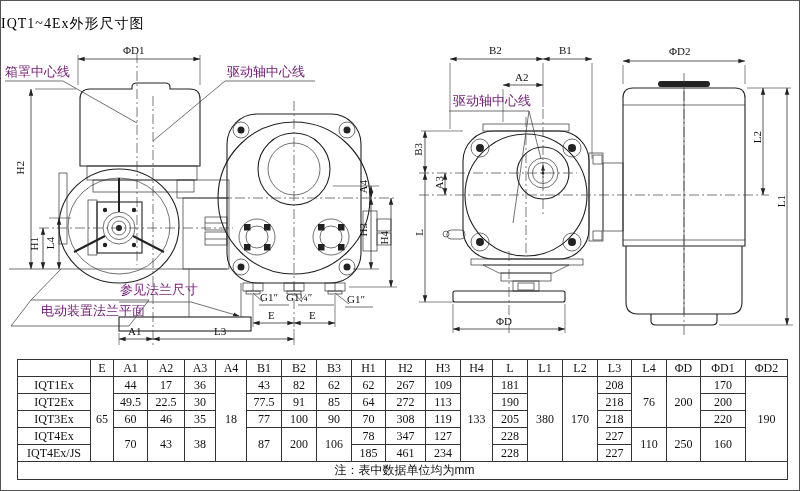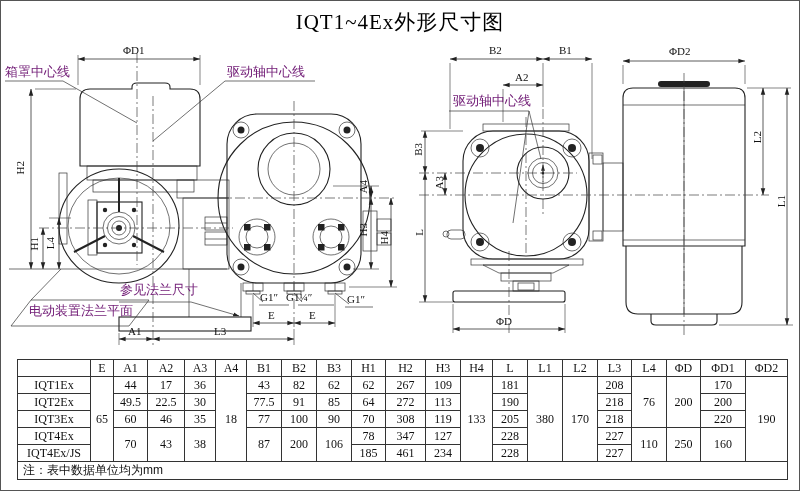--- a/index.html
+++ b/index.html
@@ -1,27 +1,27 @@
 <!DOCTYPE html>
 <html><head>
 <meta charset="utf-8">
 <style>
   html,body{margin:0;padding:0;background:#888;}
   .sheet{position:relative;width:800px;height:491px;background:#fff;border:1px solid #555;box-sizing:border-box;overflow:hidden;
          font-family:"Liberation Serif","DejaVu Serif",serif;color:#111;}
-  .title{position:absolute;left:0;right:0;top:7px;text-align:center;font-size:21px;letter-spacing:1px;color:#000;}
+  .title{position:absolute;left:0;right:0;top:14px;font-size:14px;letter-spacing:1px;color:#000;}
   .draw{position:absolute;left:0;top:0;width:800px;height:355px;}
   .draw svg{position:absolute;left:0;top:0;}
   .dl{position:absolute;font:11px "Liberation Serif","DejaVu Serif",serif;color:#111;white-space:nowrap;line-height:11px;}
   .zh{position:absolute;font:13px "Liberation Sans","DejaVu Sans",sans-serif;color:#701a75;white-space:nowrap;line-height:14px;}
   .vl{writing-mode:vertical-rl;transform:rotate(180deg);}
   table.dims{position:absolute;left:16px;top:358px;width:770px;border-collapse:collapse;table-layout:fixed;}
   table.dims td,table.dims th{border:1px solid #333;text-align:center;vertical-align:middle;
       font:12px "Liberation Serif","DejaVu Serif",serif;font-weight:normal;height:16px;padding:0 1px;overflow:hidden;}
-  table.dims td.note{text-align:left;padding-left:5px;font-family:"Liberation Sans","DejaVu Sans",sans-serif;}
+  table.dims td.note{text-align:center;padding-left:5px;font-family:"Liberation Sans","DejaVu Sans",sans-serif;}
   .o{fill:none;stroke:#222;stroke-width:1.1;}
   .t{fill:none;stroke:#333;stroke-width:0.7;}
   .fl{fill:#222;stroke:none;}
   .sp{stroke:#222;stroke-width:2;fill:none;}
   .cl{fill:none;stroke:#444;stroke-width:0.7;stroke-dasharray:10 3 2 3;}
   .dim{fill:none;stroke:#333;stroke-width:0.8;marker-start:url(#ar);marker-end:url(#ar);}
   .x{fill:none;stroke:#333;stroke-width:0.6;}
   .lead{fill:none;stroke:#333;stroke-width:0.7;marker-end:url(#ar);}
 </style>
 </head>
@@ -209,21 +209,21 @@
       </g>
     </svg>
 
     <span class="dl" style="left:122px;top:44px">ΦD1</span>
     <span class="zh" style="left:4px;top:64px">箱罩中心线</span>
     <span class="zh" style="left:226px;top:64px">驱动轴中心线</span>
     <span class="dl vl" style="left:14px;top:160px">H2</span>
     <span class="dl vl" style="left:28px;top:236px">H1</span>
     <span class="dl vl" style="left:44px;top:236px">L4</span>
     <span class="zh" style="left:119px;top:282px">参见法兰尺寸</span>
-    <span class="zh" style="left:28px;top:303px">电动装置法兰平面</span>
+    <span class="zh" style="left:40px;top:303px">电动装置法兰平面</span>
     <span class="dl" style="left:127px;top:325px">A1</span>
     <span class="dl" style="left:213px;top:325px">L3</span>
     <span class="dl" style="left:267px;top:309px">E</span>
     <span class="dl" style="left:308px;top:309px">E</span>
     <span class="dl" style="left:259px;top:291px">G1″</span>
     <span class="dl" style="left:285px;top:291px">G1¼″</span>
     <span class="dl" style="left:346px;top:293px">G1″</span>
     <span class="dl vl" style="left:357px;top:179px">A4</span>
     <span class="dl vl" style="left:357px;top:222px">H3</span>
     <span class="dl vl" style="left:378px;top:230px">H4</span>

